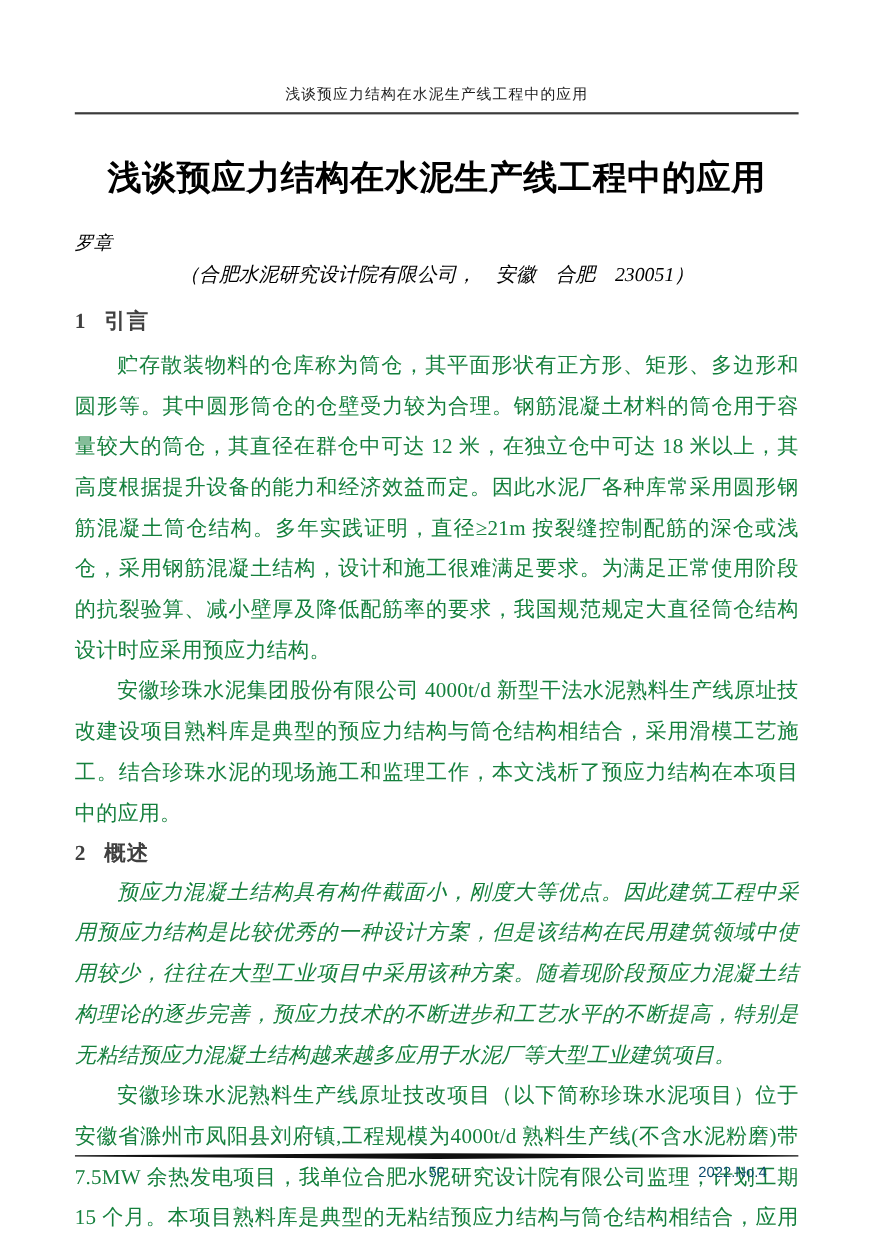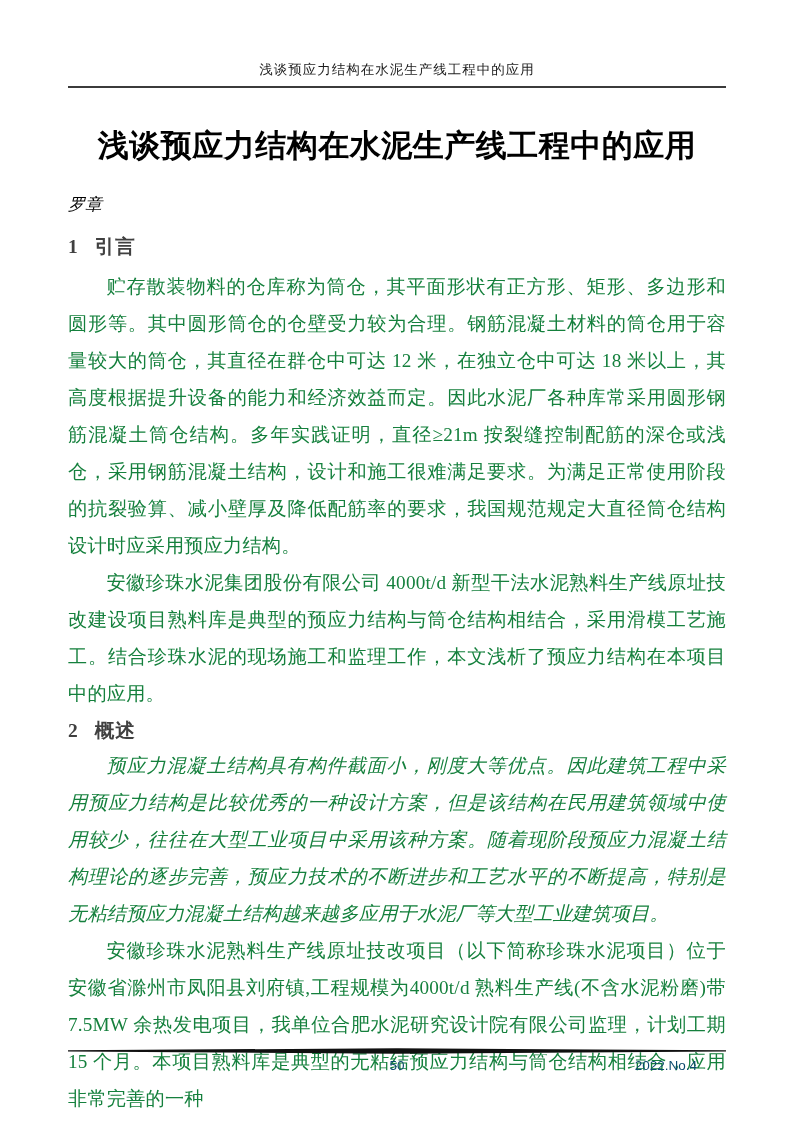--- a/index.html
+++ b/index.html
@@ -4,21 +4,21 @@
 <style>
   html, body { margin: 0; padding: 0; }
   body {
     width: 793px; height: 1122px;
     background: #ffffff; color: #000;
     position: relative; overflow: hidden;
     font-family: "Liberation Serif", "DejaVu Serif", serif;
   }
   .page {
     position: absolute; inset: 0;
-    padding: 0 67px 0 68px;
+    padding: 16px 67px 0 68px;
     box-sizing: border-box;
   }
   
   .running-header {
     padding-top: 60px; padding-bottom: 6px;
     border-bottom: 2px solid #3b3b3b;
     text-align: center;
   }
   .running-title {
     font-size: 13.5px; line-height: 20px;
@@ -71,20 +71,21 @@
 <div class="page">
 
   <div class="running-header">
     <div class="running-title">浅谈预应力结构在水泥生产线工程中的应用</div>
   </div>
 
   <h1 class="title">浅谈预应力结构在水泥生产线工程中的应用</h1>
 
   <div class="author">罗章</div>
 
+  <div class="affiliation">（合肥水泥研究设计院有限公司，　安徽　合肥　230051）</div>
 
   <div class="section-heading">
     <span class="sec-num">1</span><span class="sec-title">引言</span>
   </div>
 
   <p class="body-para after-heading-1">贮存散装物料的仓库称为筒仓，其平面形状有正方形、矩形、多边形和圆形等。其中圆形筒仓的仓壁受力较为合理。钢筋混凝土材料的筒仓用于容量较大的筒仓，其直径在群仓中可达 12 米，在独立仓中可达 18 米以上，其高度根据提升设备的能力和经济效益而定。因此水泥厂各种库常采用圆形钢筋混凝土筒仓结构。多年实践证明，直径≥21m 按裂缝控制配筋的深仓或浅仓，采用钢筋混凝土结构，设计和施工很难满足要求。为满足正常使用阶段的抗裂验算、减小壁厚及降低配筋率的要求，我国规范规定大直径筒仓结构设计时应采用预应力结构。</p>
 
   <p class="body-para">安徽珍珠水泥集团股份有限公司 4000t/d 新型干法水泥熟料生产线原址技改建设项目熟料库是典型的预应力结构与筒仓结构相结合，采用滑模工艺施工。结合珍珠水泥的现场施工和监理工作，本文浅析了预应力结构在本项目中的应用。</p>
 
   <div class="section-heading second">

